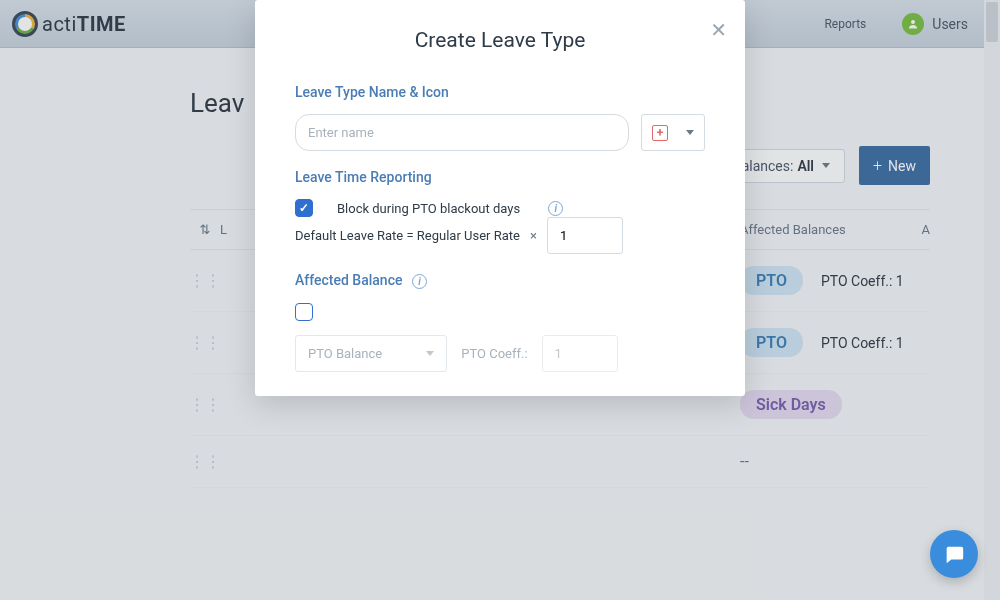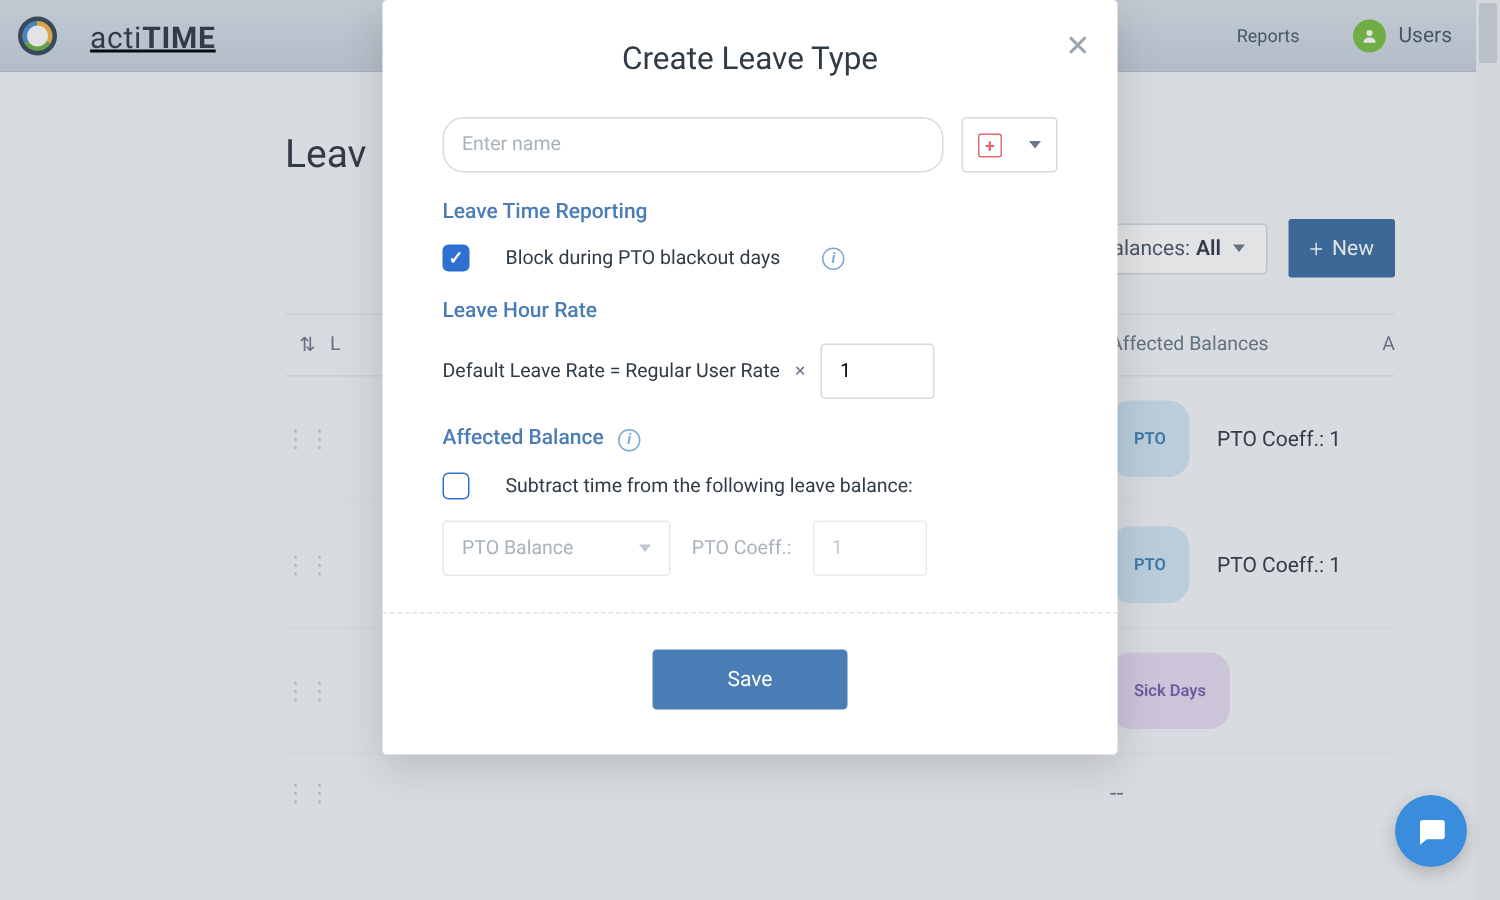--- a/index.html
+++ b/index.html
@@ -1,20 +1,20 @@
 <!DOCTYPE html>
 <html><head>
 <meta charset="utf-8">
 <style>
 * { margin: 0; padding: 0; box-sizing: border-box; font-family: -apple-system, BlinkMacSystemFont, "Segoe UI", Roboto, Arial, sans-serif; }
 body { background: #f4f6f8; overflow: hidden; width: 1000px; height: 600px; position: relative; }
 
 
 .topbar { height: 48px; background: linear-gradient(#d9e2ea, #c7d3de); display: flex; align-items: center; padding: 0 12px; border-bottom: 1px solid #b8c3cf; }
-.logo { display: flex; align-items: flex-end; gap: 22px; text-decoration: underline; }
+.logo { display: flex; align-items: center; gap: 4px; }
 .logo-icon { width: 26px; height: 26px; border-radius: 50%; border: 3px solid #3a4a5a; position: relative; background: conic-gradient(#f5b642 0 120deg, #6fb04a 120deg 240deg, #4a90d9 240deg 360deg); display:flex; align-items:center; justify-content:center;}
 .logo-icon::after{content:"";width:14px;height:14px;background:#fff;border-radius:50%;}
 .logo-text { font-size: 20px; color: #2f3b47; font-weight: 400; letter-spacing: .5px; }
 .logo-text b { font-weight: 700; }
 .top-right { margin-left: auto; display: flex; align-items: center; gap: 36px; padding-right: 20px; }
 .top-link { color: #4a5a6a; font-size: 12px; }
 .users-link { display:flex; align-items:center; gap:8px; color:#4a5a6a; font-size:14px;}
 .user-icon{width:22px;height:22px;border-radius:50%;background:#7bc043;display:flex;align-items:center;justify-content:center;color:#fff;font-size:12px;}
 
 
@@ -30,21 +30,21 @@
 .table { margin-top: 24px; }
 .thead { display:flex; border-top:1px solid #e3e8ec; border-bottom:1px solid #e3e8ec; padding:12px 0; color:#6a7a8a; font-size:13px;}
 .th-sort{width:30px; display:flex; justify-content:center;}
 .sort-icon{display:inline-block;}
 .th-name{width:520px;}
 .th-aff{flex:1;}
 .trow { display:flex; align-items:center; border-bottom:1px solid #eef1f4; padding:16px 0;}
 .drag{width:30px;color:#c5cdd4;display:flex;justify-content:center;}
 .cell-name{width:520px;}
 .cell-aff{display:flex;align-items:center;gap:18px;flex:1;}
-.badge{padding:19px 16px;border-radius:14px;font-size:11px;font-weight:600;}
+.badge{padding:5px 16px;border-radius:14px;font-size:16px;font-weight:600;}
 .badge-pto{background:#cfe5f5;color:#3d7fb5;}
 .badge-sick{background:#e5dcf2;color:#7a5fb0;}
 .coeff{color:#2f3b47;font-size:14px;}
 .dash{color:#6a7a8a;}
 
 
 .overlay { position:absolute; inset:0; background:rgba(60,70,80,.15); display:flex; align-items:flex-start; justify-content:center; }
 .modal { background:#fff; width:490px; margin-top:0; border-radius:3px; box-shadow:0 8px 30px rgba(0,0,0,.15); position:relative; }
 .modal-close{position:absolute;right:18px;top:18px;color:#9aa5af;font-size:20px;cursor:pointer;background:none;border:none;}
 .modal h2 { text-align:center; font-size:21px; font-weight:400; color:#2f3b47; padding:28px 0 8px;}
@@ -163,62 +163,58 @@
   </div>
 </div>
 
 <div class="overlay">
   <div class="modal">
     <button class="modal-close">
       <span>✕</span>
     </button>
     <h2>Create Leave Type</h2>
     <div class="modal-body">
+      <div class="section-label first">Leave Type Name &amp; Icon</div>
       <div class="name-row">
         <input class="text-input" placeholder="Enter name" style="">
         <div class="icon-select">
           <span class="icon-preview">+</span>
           <span class="caret-down"></span>
         </div>
       </div>
 
       <div class="section-label">Leave Time Reporting</div>
       <div class="check-row">
         <span class="checkbox checked"></span>
         <span>Block during PTO blackout days</span>
         <span class="info-icon">i</span>
       </div>
 
-      <div class="section-label">Leave Hour Rate</div>
       <div class="rate-row">
         <span>Default Leave Rate = Regular User Rate</span>
         <span class="mult">×</span>
         <input class="num-input" value="1" style="">
       </div>
 
       <div class="section-label">
         <span>Affected Balance</span>
         <span class="info-icon">i</span>
       </div>
       <div class="check-row">
         <span class="checkbox"></span>
-        <span>Subtract time from the following leave balance:</span>
       </div>
       <div class="balance-row">
         <div class="select">
           <span>PTO Balance</span>
           <span class="caret-down"></span>
         </div>
         <span class="coeff-label">PTO Coeff.:</span>
         <input class="num-input disabled" value="1" style="">
       </div>
     </div>
-    <div class="modal-footer">
-      <button class="save-btn">Save</button>
-    </div>
   </div>
 </div>
 
 <div class="chat-fab">
   <svg viewBox="0 0 24 24">
       <path d="M4 4h16a2 2 0 0 1 2 2v10a2 2 0 0 1-2 2H9l-5 4V6a2 2 0 0 1 2-2z"></path>
     </svg>
 </div>
 
 </body></html>

